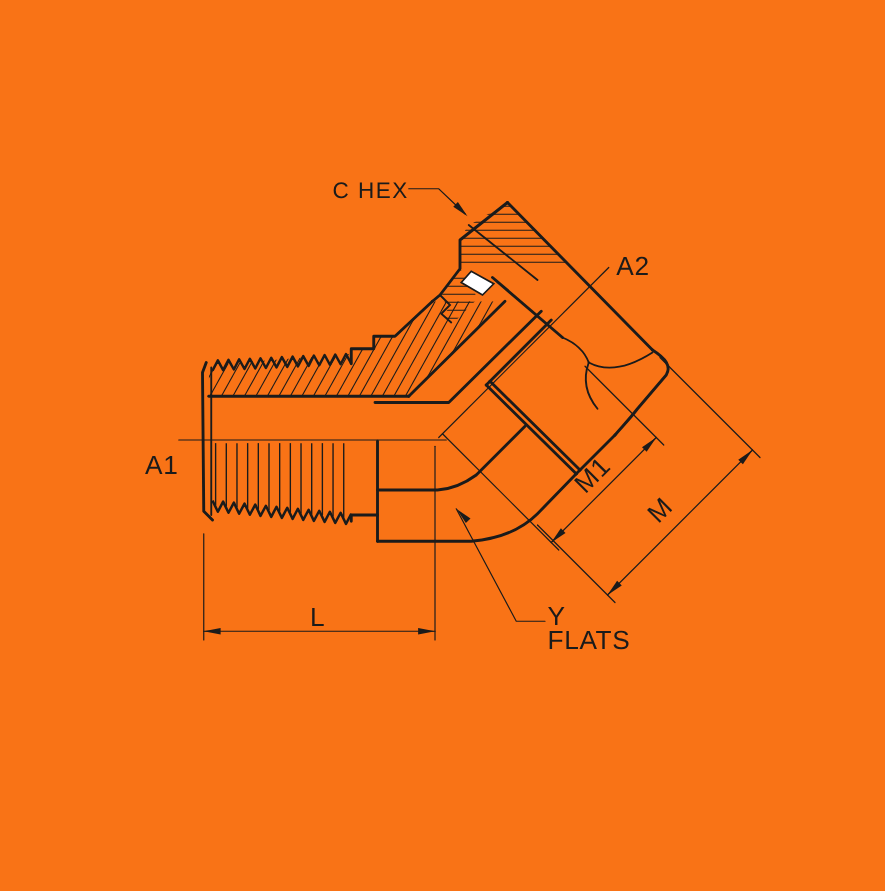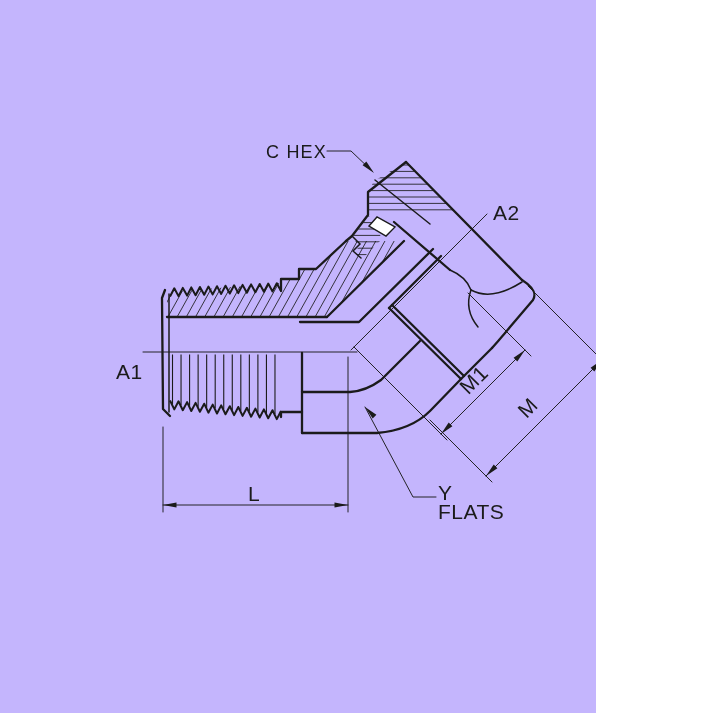--- a/index.html
+++ b/index.html
@@ -1,16 +1,16 @@
 <!DOCTYPE html>
 <html><head>
 <meta charset="utf-8">
 <style>
   html,body{margin:0;padding:0;background:#ffffff;}
-  .stage{position:relative;width:596px;height:713px;background:#c4b5fd;overflow:hidden;
+  .stage{position:relative;width:708px;height:713px;background:#f97316;overflow:hidden;
          font-family:"Liberation Sans",sans-serif;}
   svg{display:block;}
   .outline path, .outline line, .outline polyline{fill:none;stroke:#1b1b1b;stroke-width:2.3;
       stroke-linejoin:round;stroke-linecap:round;}
   .med path, .med line{fill:none;stroke:#1b1b1b;stroke-width:1.5;stroke-linecap:round;}
   .thin path, .thin line, .thin polyline{fill:none;stroke:#1b1b1b;stroke-width:0.95;stroke-linecap:round;}
   .hatch line{stroke:#1b1b1b;stroke-width:0.85;}
   .threads path{fill:none;stroke:#1b1b1b;stroke-width:2.0;stroke-linejoin:round;}
   .threads line{stroke:#1b1b1b;stroke-width:1.1;}
   .arrows polygon{fill:#1b1b1b;stroke:none;}

